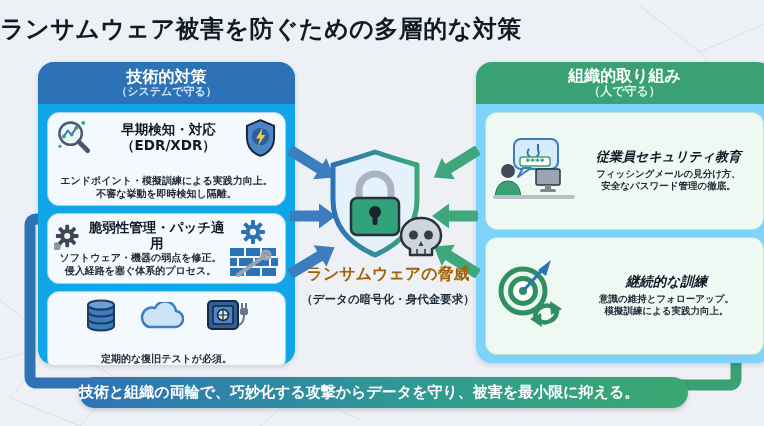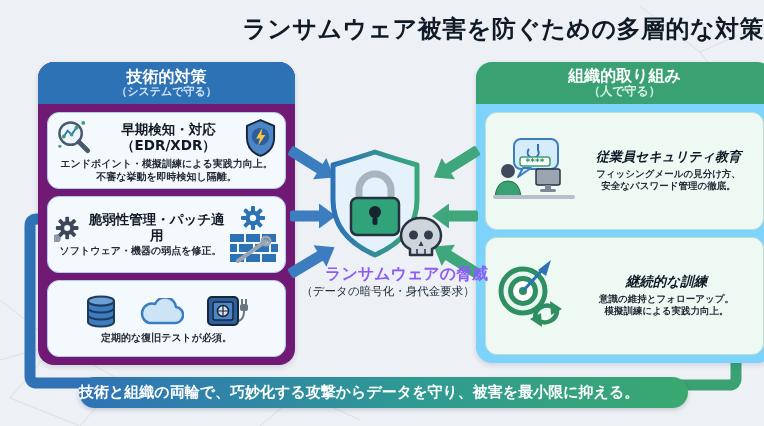--- a/index.html
+++ b/index.html
@@ -1,56 +1,56 @@
 <!DOCTYPE html>
 <html><head>
 <meta charset="utf-8">
 <style>
   * { margin:0; padding:0; box-sizing:border-box; }
   html,body { background:#dfe3e9; }
   body { font-family:"DejaVu Sans","Liberation Sans",sans-serif; }
   .stage { position:relative; width:764px; height:426px; background:#edf0f4; overflow:hidden; }
 
-  .main-title { position:absolute; top:13px; left:0; right:0; text-align:right;
-    font-size:24px; font-weight:800; color:#0f1a26; letter-spacing:0.5px;padding-left:28px; }
+  .main-title { position:absolute; top:13px; left:0; right:0; text-align:left;
+    font-size:24px; font-weight:800; color:#0f1a26; letter-spacing:0.5px; }
 
   svg.layer { position:absolute; left:0; top:0; width:764px; height:426px; pointer-events:none; }
 
   .panel { position:absolute; top:62px; border-radius:16px; overflow:hidden; box-shadow:0 2px 5px rgba(30,50,80,.15); }
-  .panel-left  { left:38px;  width:257px; height:303px; background:#701a75; }
+  .panel-left  { left:38px;  width:257px; height:303px; background:#0ea5e9; }
   .panel-right { left:476px; width:297px; height:301px; background:#7dd3fc; }
   .panel-header { height:42px; display:flex; flex-direction:column; align-items:center; justify-content:center; line-height:1.12; }
   .panel-left  .panel-header { background:#2e72b6; }
   .panel-right .panel-header { background:#3aa172; }
   .panel-header .ph-title { font-size:16px; font-weight:800; color:#ffffff; }
   .panel-left  .panel-header .ph-sub { font-size:11px; font-weight:700; color:#cfe3f8; }
   .panel-right .panel-header .ph-sub { font-size:12px; font-weight:700; color:#d9f3e6; }
 
   .panel-body { padding:8px 9px; display:flex; flex-direction:column; gap:7px; height:calc(100% - 42px); }
 
   .box { border-radius:12px; padding:5px 6px; flex:1; display:flex; flex-direction:column; justify-content:center; }
-  .panel-left  .box { background:#f4f9fd; border:1.5px solid #aecdea; }
+  .panel-left  .box { background:#f4f9fd; border:1.5px solid #aecdea;gap:17px; }
   .panel-right .box { background:#eff9f4; border:1.5px solid #bfe0cf; flex-direction:row; align-items:center; gap:4px; }
 
   .btitle { font-size:13.5px; font-weight:800; color:#101a26; line-height:1.15; text-align:center; }
   .bdesc  { font-size:10px;  font-weight:700; color:#222b36; line-height:1.3; text-align:center; }
 
   .b1grid { display:flex; align-items:center; justify-content:space-between; padding:0 2px; }
   .b2grid { display:flex; align-items:center; }
   .b2left { flex:1; }
   .b2titlerow { display:flex; align-items:center; justify-content:center; gap:4px; }
   .b2icons { width:52px; display:flex; flex-direction:column; align-items:center; gap:1px; }
   .b3iconsrow { display:flex; align-items:center; justify-content:center; gap:22px; margin:2px 0; }
   .rtext { flex:1; }
   .rtext .btitle { margin-bottom:3px;font-style:italic; }
 
-  .threat-title { position:absolute; left:288px; top:264px; width:200px; text-align:right;
-    font-size:16px; font-weight:800; color:#8b5cf6; }
-  .threat-sub { position:absolute; left:278px; top:284px; width:220px; text-align:center;
-    font-size:11.5px; font-weight:400; color:#1b2836; }
+  .threat-title { position:absolute; left:288px; top:264px; width:200px; text-align:center;
+    font-size:16px; font-weight:800; color:#a16207; }
+  .threat-sub { position:absolute; left:278px; top:292px; width:220px; text-align:center;
+    font-size:11.5px; font-weight:700; color:#1b2836; }
 
   .footer-pill { position:absolute; left:79px; top:377px; width:609px; height:31px; border-radius:17px;
     background:linear-gradient(90deg,#2f73b7 0%,#2f9a93 55%,#3aa86f 100%);
     display:flex; align-items:center; 
     font-size:15px; font-weight:800; color:#ffffff; box-shadow:0 2px 4px rgba(30,50,80,.2); }
 </style>
 </head>
 <body>
 
 <div class="stage">
@@ -122,20 +122,21 @@
                   <rect x="-2" y="6" width="4" height="6" rx="1" transform="rotate(45)"></rect>
                   <rect x="-2" y="6" width="4" height="6" rx="1" transform="rotate(-45)"></rect>
                   <circle r="7.5"></circle>
                 </g>
                 <circle r="3.2" fill="#f4f9fd"></circle>
               </svg>
               <span class="btitle">脆弱性管理・パッチ適用</span>
             </div>
             <div class="bdesc">
               <div>ソフトウェア・機器の弱点を修正。</div>
+              <div>侵入経路を塞ぐ体系的プロセス。</div>
             </div>
           </div>
           <div class="b2icons">
             <svg width="26" height="26" viewBox="-13 -13 26 26">
               <g fill="#2e72b6">
                 <rect x="-2" y="-12" width="4" height="6" rx="1"></rect>
                   <rect x="-2" y="6" width="4" height="6" rx="1"></rect>
                 <rect x="-12" y="-2" width="6" height="4" rx="1"></rect>
                   <rect x="6" y="-2" width="6" height="4" rx="1"></rect>
                 <rect x="-2" y="-12" width="4" height="6" rx="1" transform="rotate(45)"></rect>

